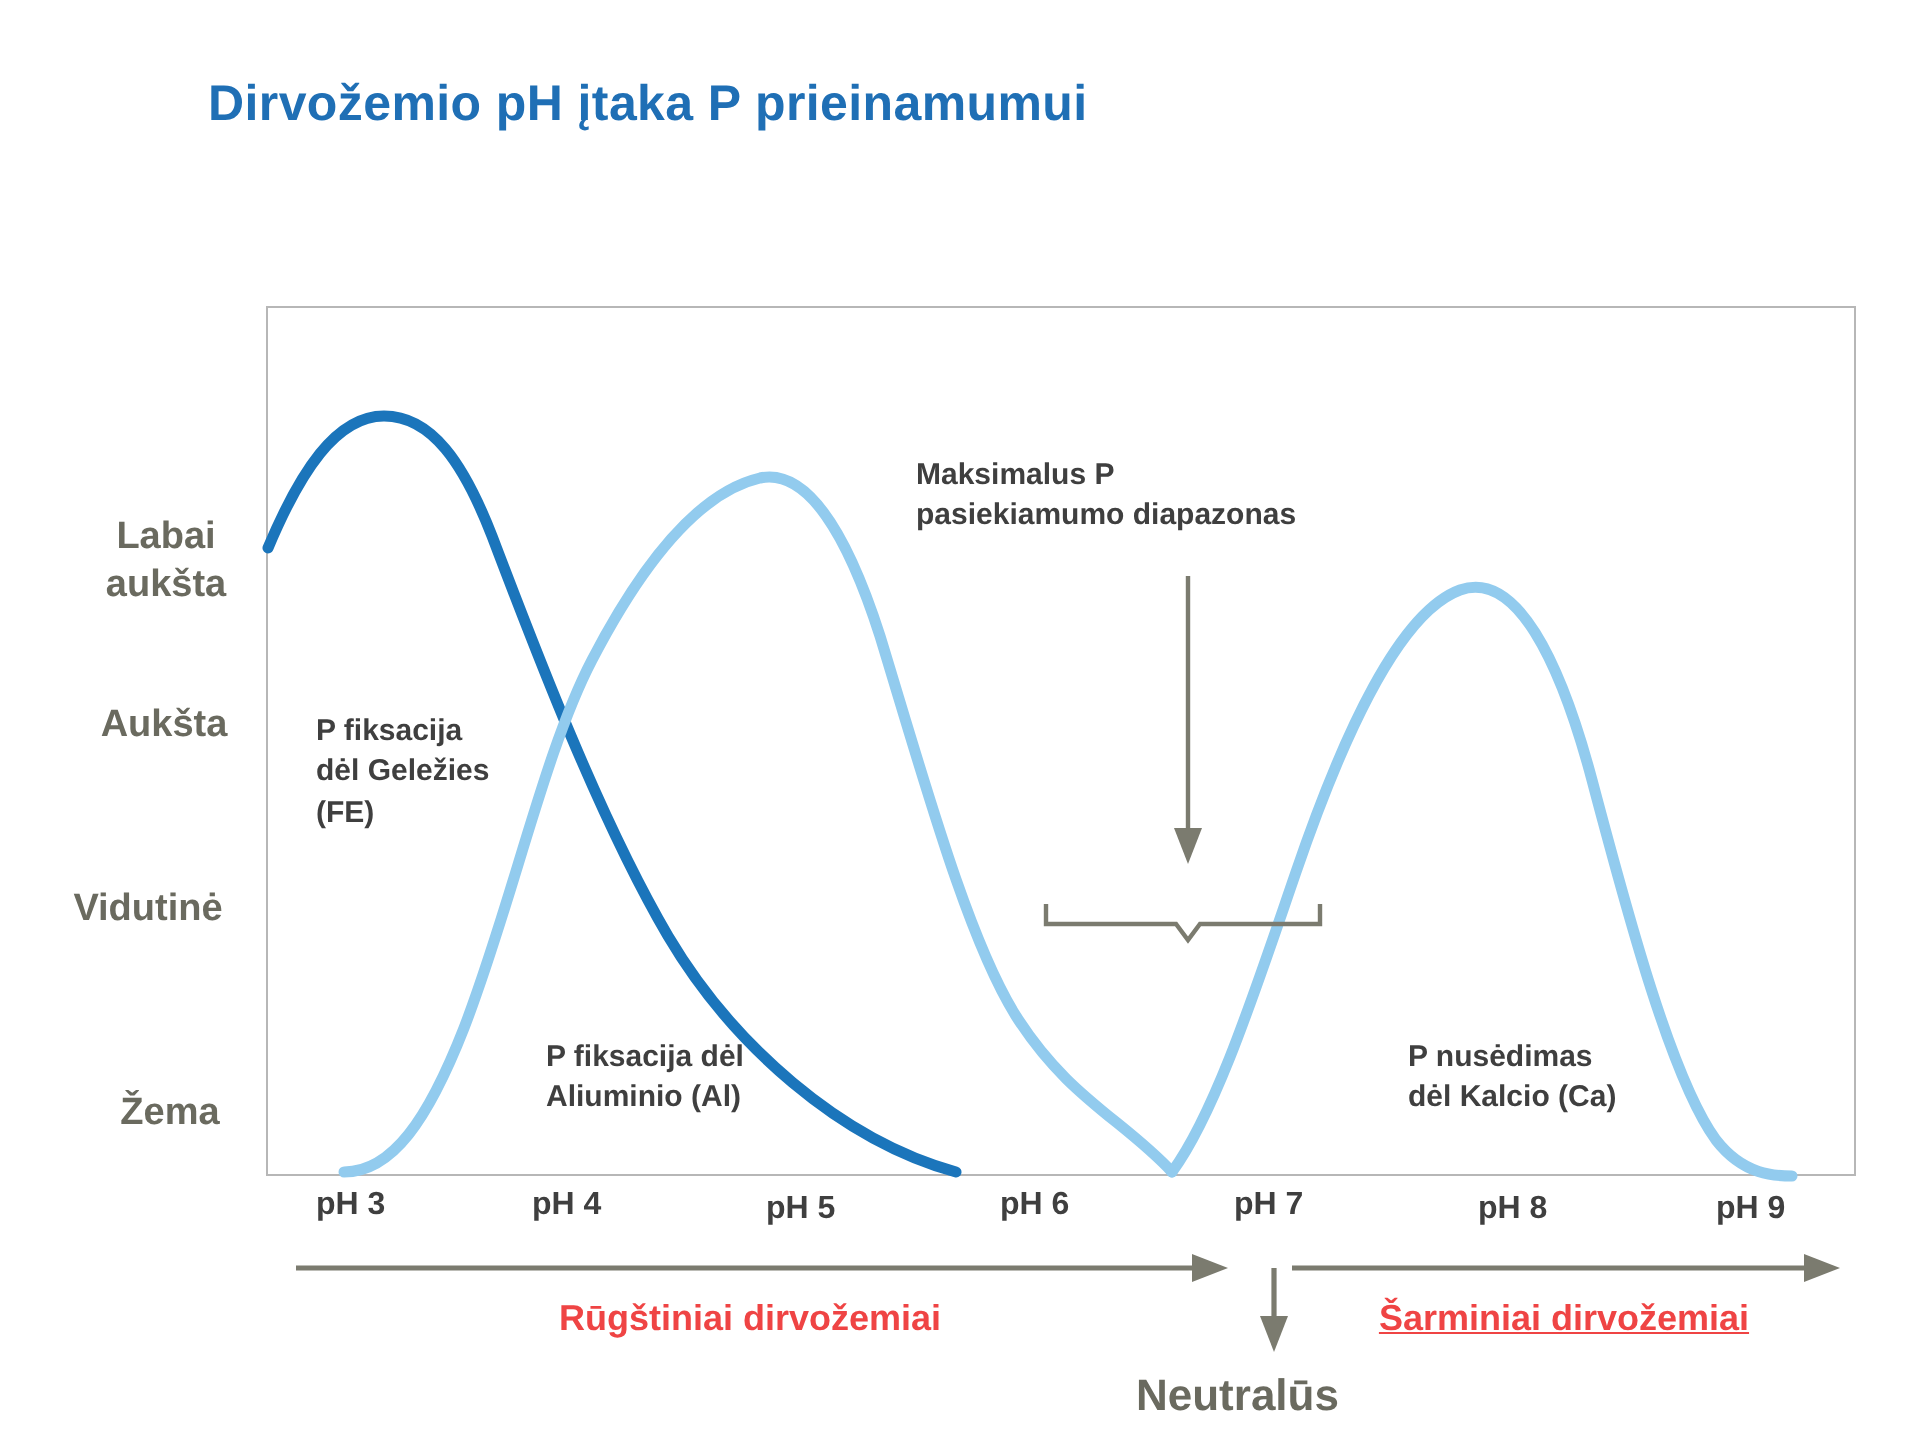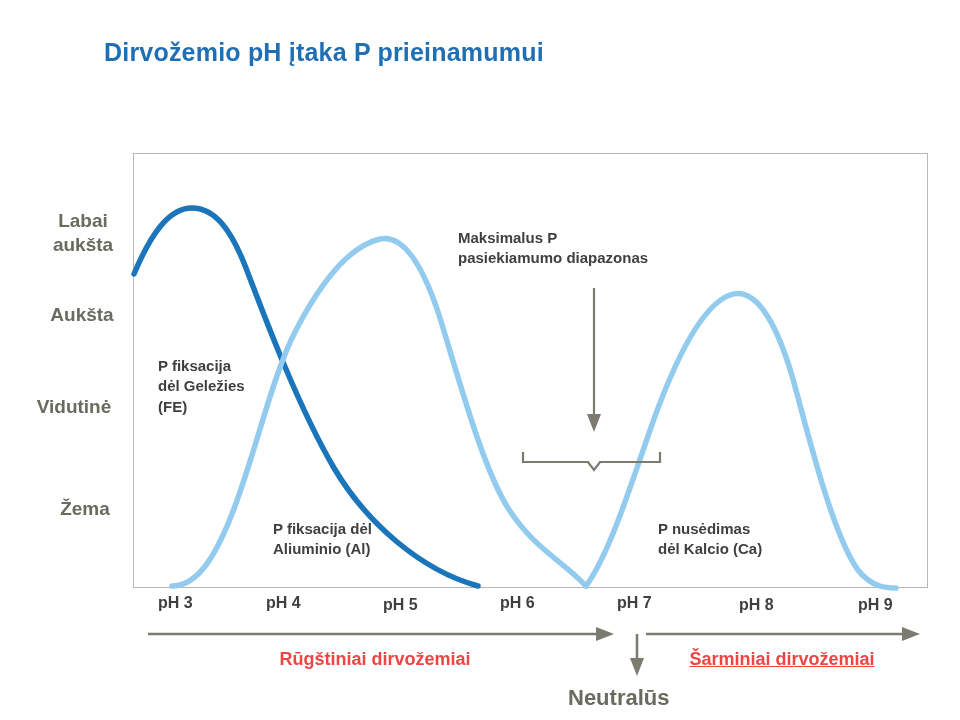--- a/index.html
+++ b/index.html
@@ -49,20 +49,21 @@
     height: 720px;
     pointer-events: none;
   }
   .ylab {
     position: absolute;
     font-size: 19px;
     font-weight: bold;
     color: #6A6A5F;
     text-align: center;
     line-height: 1.25;
+    margin-top: 48px;
   }
   .xlab {
     position: absolute;
     font-size: 16px;
     font-weight: bold;
     color: #3F3F3F;
     white-space: nowrap;
   }
   .ann {
     position: absolute;
@@ -142,21 +143,21 @@
   <div class="xlab" style="left:500px; top:594px;">pH 6</div>
   <div class="xlab" style="left:617px; top:594px;">pH 7</div>
   <div class="xlab" style="left:739px; top:596px;">pH 8</div>
   <div class="xlab" style="left:858px; top:596px;">pH 9</div>
 
   <div class="ann" style="left:158px; top:342px;margin-top:14px;">P fiksacija
 dėl Geležies
 (FE)</div>
   <div class="ann" style="left:273px; top:519px;">P fiksacija  dėl
 Aliuminio  (Al)</div>
-  <div class="ann" style="left:658px; top:519px;">P nusėdimas
+  <div class="ann" style="left:704px; top:519px;">P nusėdimas
 dėl Kalcio (Ca)</div>
   <div class="ann" style="left:458px; top:228px;">Maksimalus P
 pasiekiamumo diapazonas</div>
 
   <div class="axis-cap" style="left:255px; top:648px; width:240px;">Rūgštiniai
 dirvožemiai</div>
   <div class="neutral-cap" style="left:568px; top:685px;">Neutralūs</div>
   <div class="axis-cap" style="left:672px; top:648px; width:220px;text-decoration:underline;">Šarminiai
 dirvožemiai</div>
 

